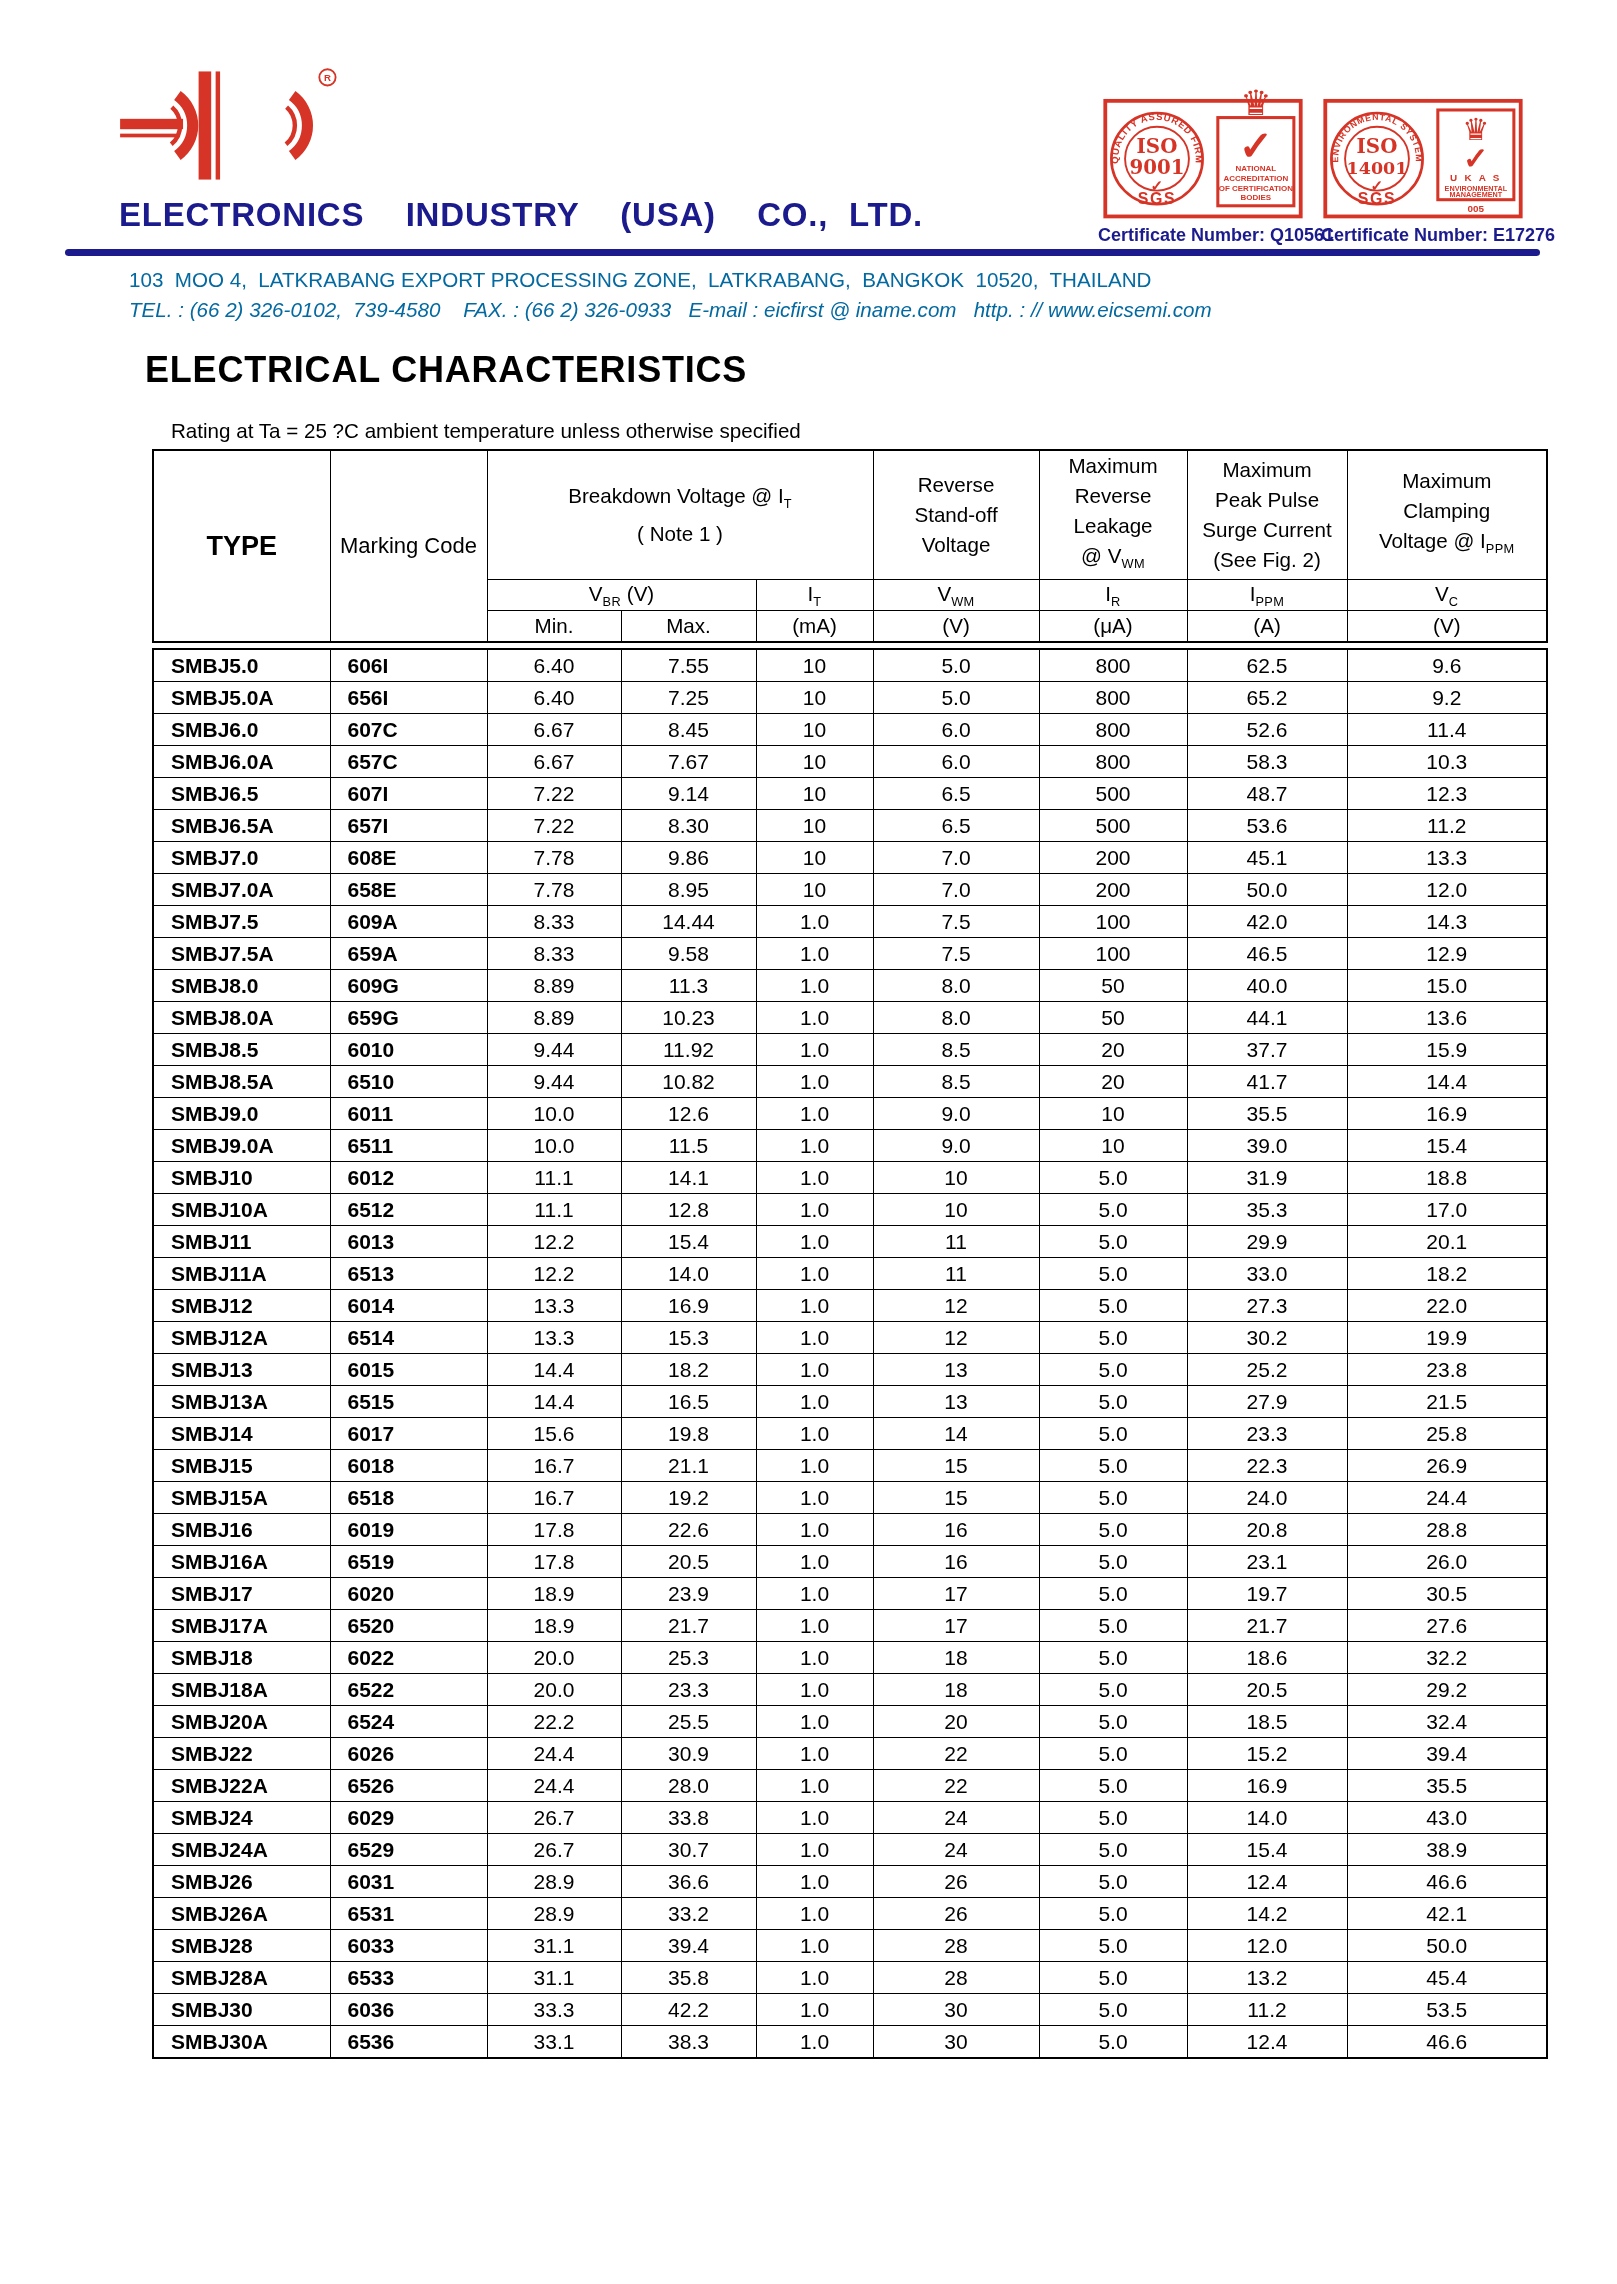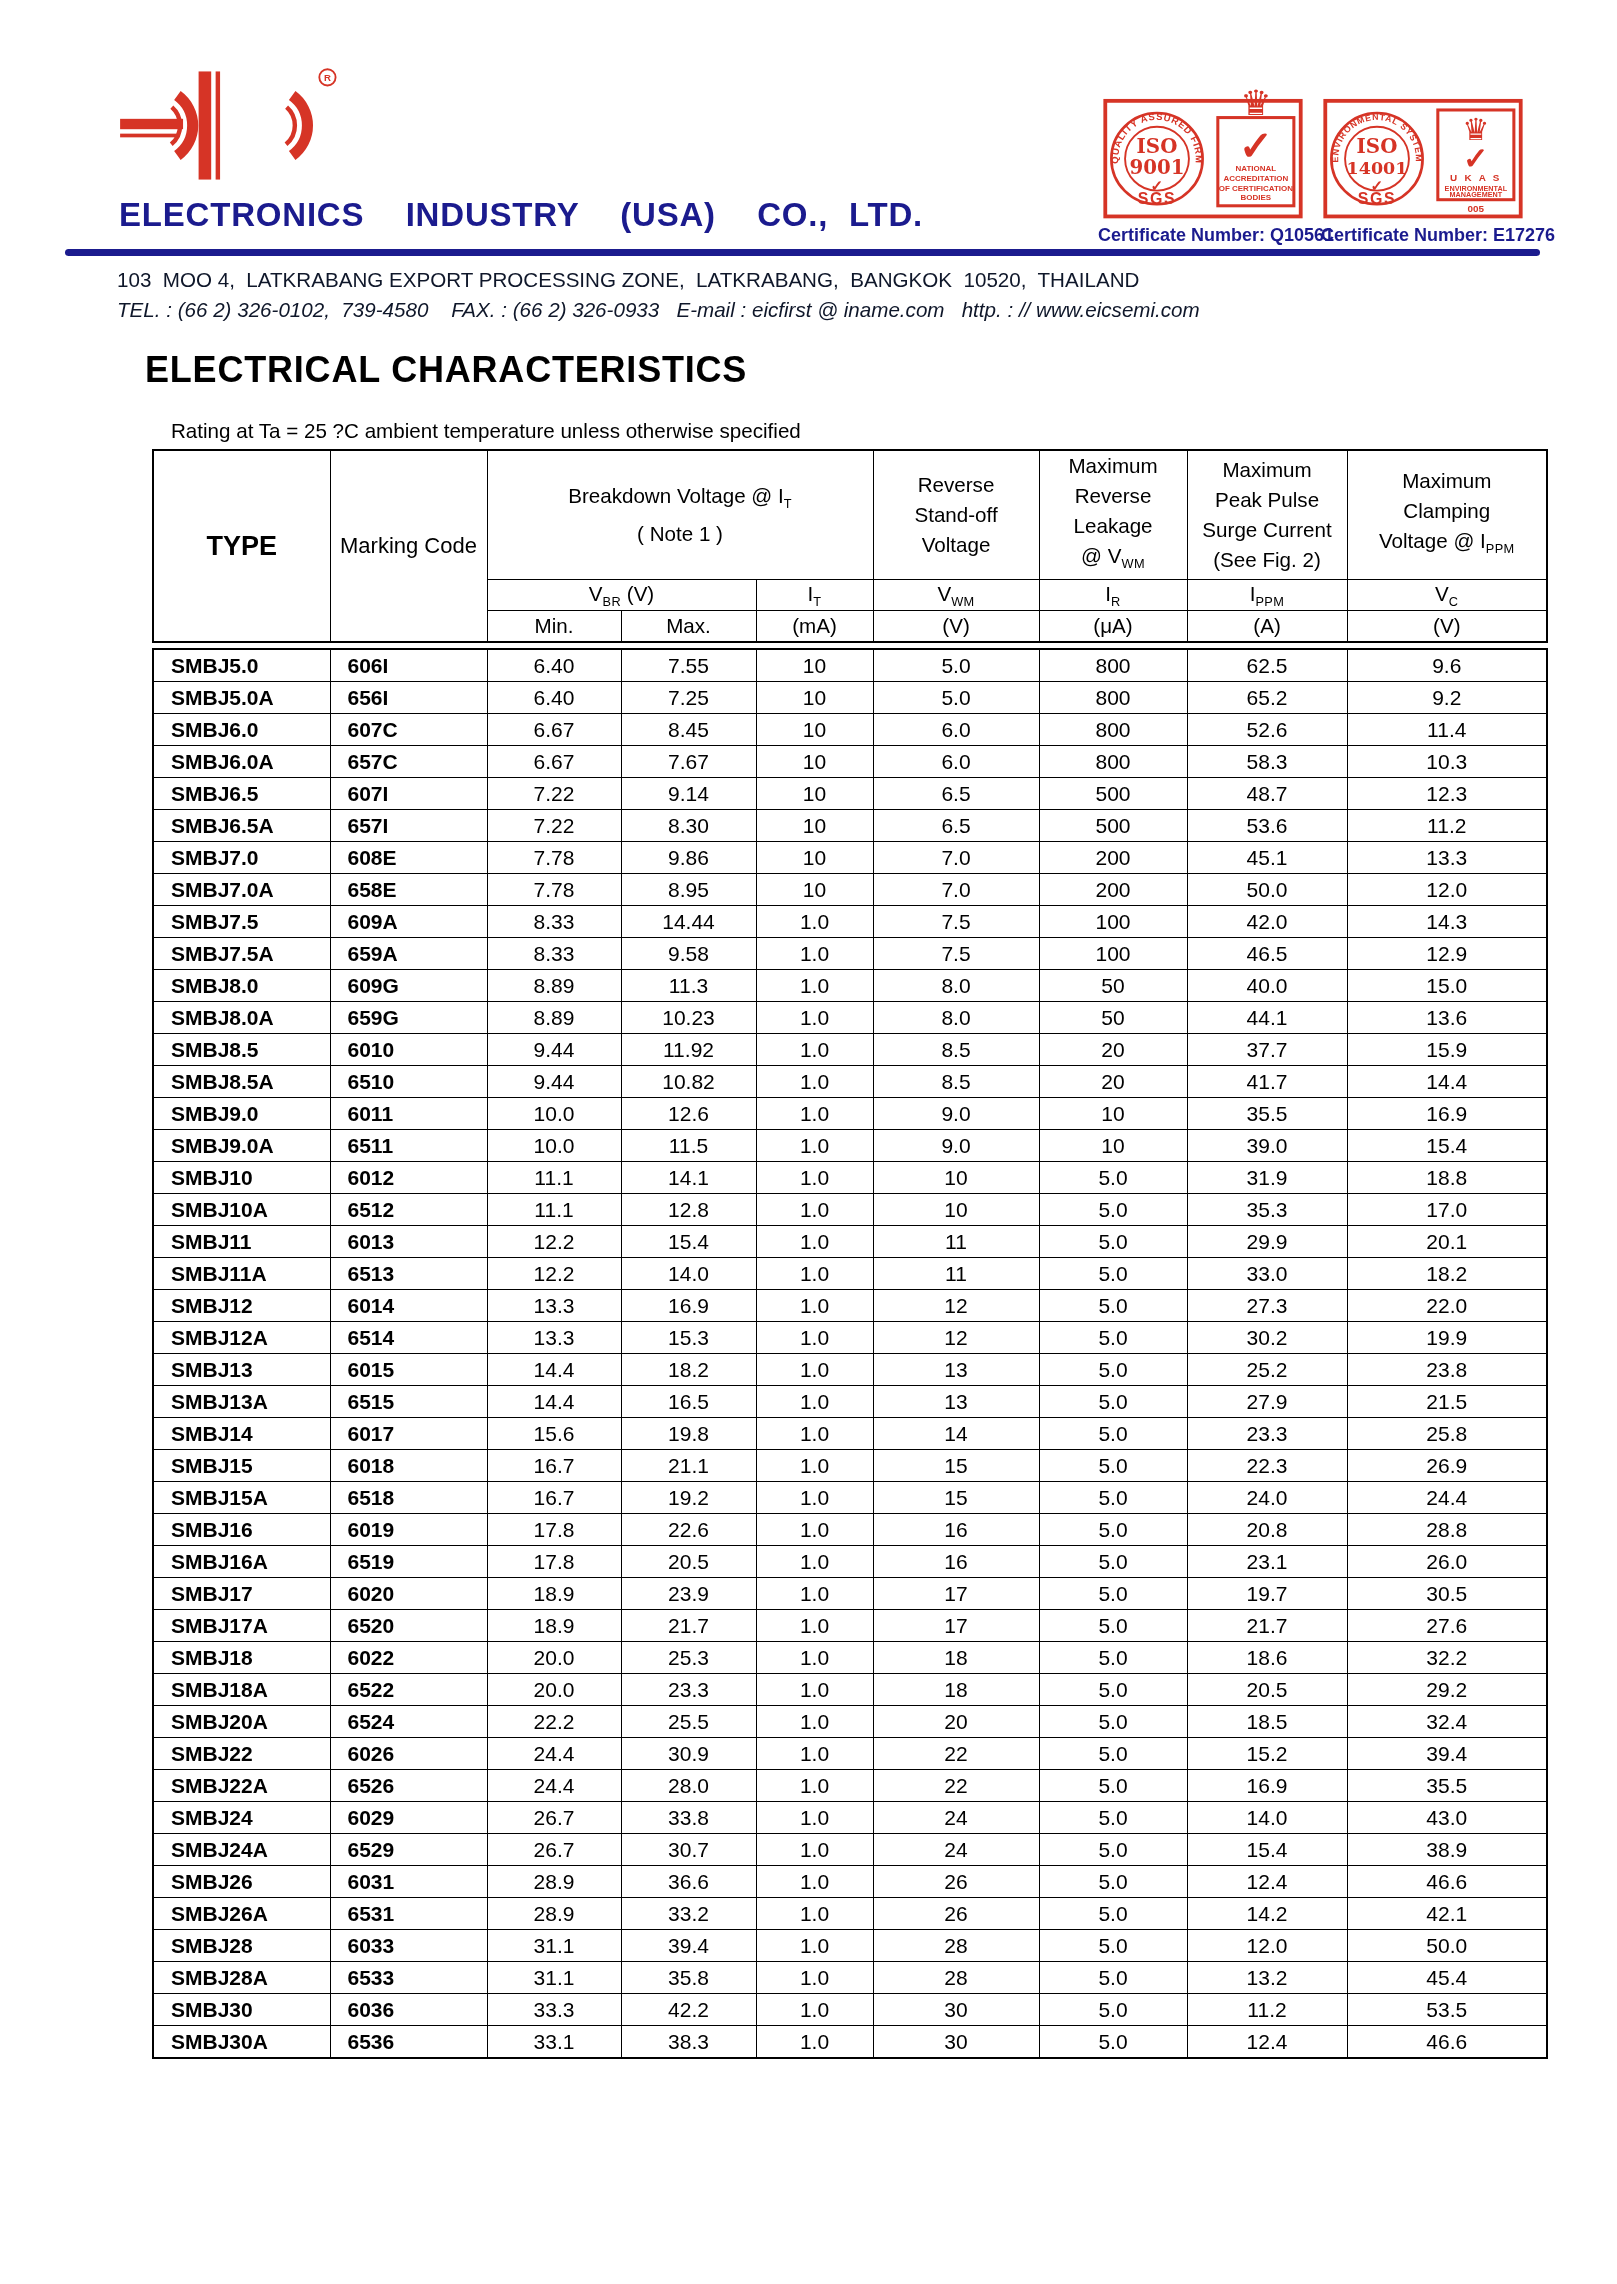--- a/index.html
+++ b/index.html
@@ -12,21 +12,21 @@
   .company-name{position:absolute;left:119px;top:196px;font-size:33px;font-weight:bold;
         color:#1b1b8e;letter-spacing:0.8px;word-spacing:10.7px;white-space:pre;}
   .emblem{position:absolute;top:75px;width:202px;height:146px;}
   .emblem.e-left{left:1102px;}
   .emblem.e-right{left:1322px;}
   .cert-line{position:absolute;top:225px;width:202px;text-align:center;font-size:18px;
         font-weight:bold;color:#1b1b8e;white-space:nowrap;}
   .cert-line.c-left{left:1098px;}
   .cert-line.c-right{left:1321px;}
   .rule{position:absolute;left:65px;top:249px;width:1475px;height:6.9px;background:#1b1b8e;border-radius:4.6px;}
-  .addr{position:absolute;left:117px;color:#0f172a;font-size:20.6px;white-space:pre;}
+  .addr{position:absolute;left:129px;color:#0369a1;font-size:20.6px;white-space:pre;}
   .addr.l1{top:268px;}
   .addr.l2{top:298px;font-style:italic;}
 
   
   .sec-title{position:absolute;left:145px;top:349px;font-size:36px;font-weight:bold;letter-spacing:0.8px;}
   .sec-sub{position:absolute;left:163px;top:411px;font-size:20.6px;}
 
   
   .tables{position:absolute;left:152px;top:449px;width:1393px;}
   table{border-collapse:collapse;table-layout:fixed;width:1393px;border:2.3px solid #000;}

